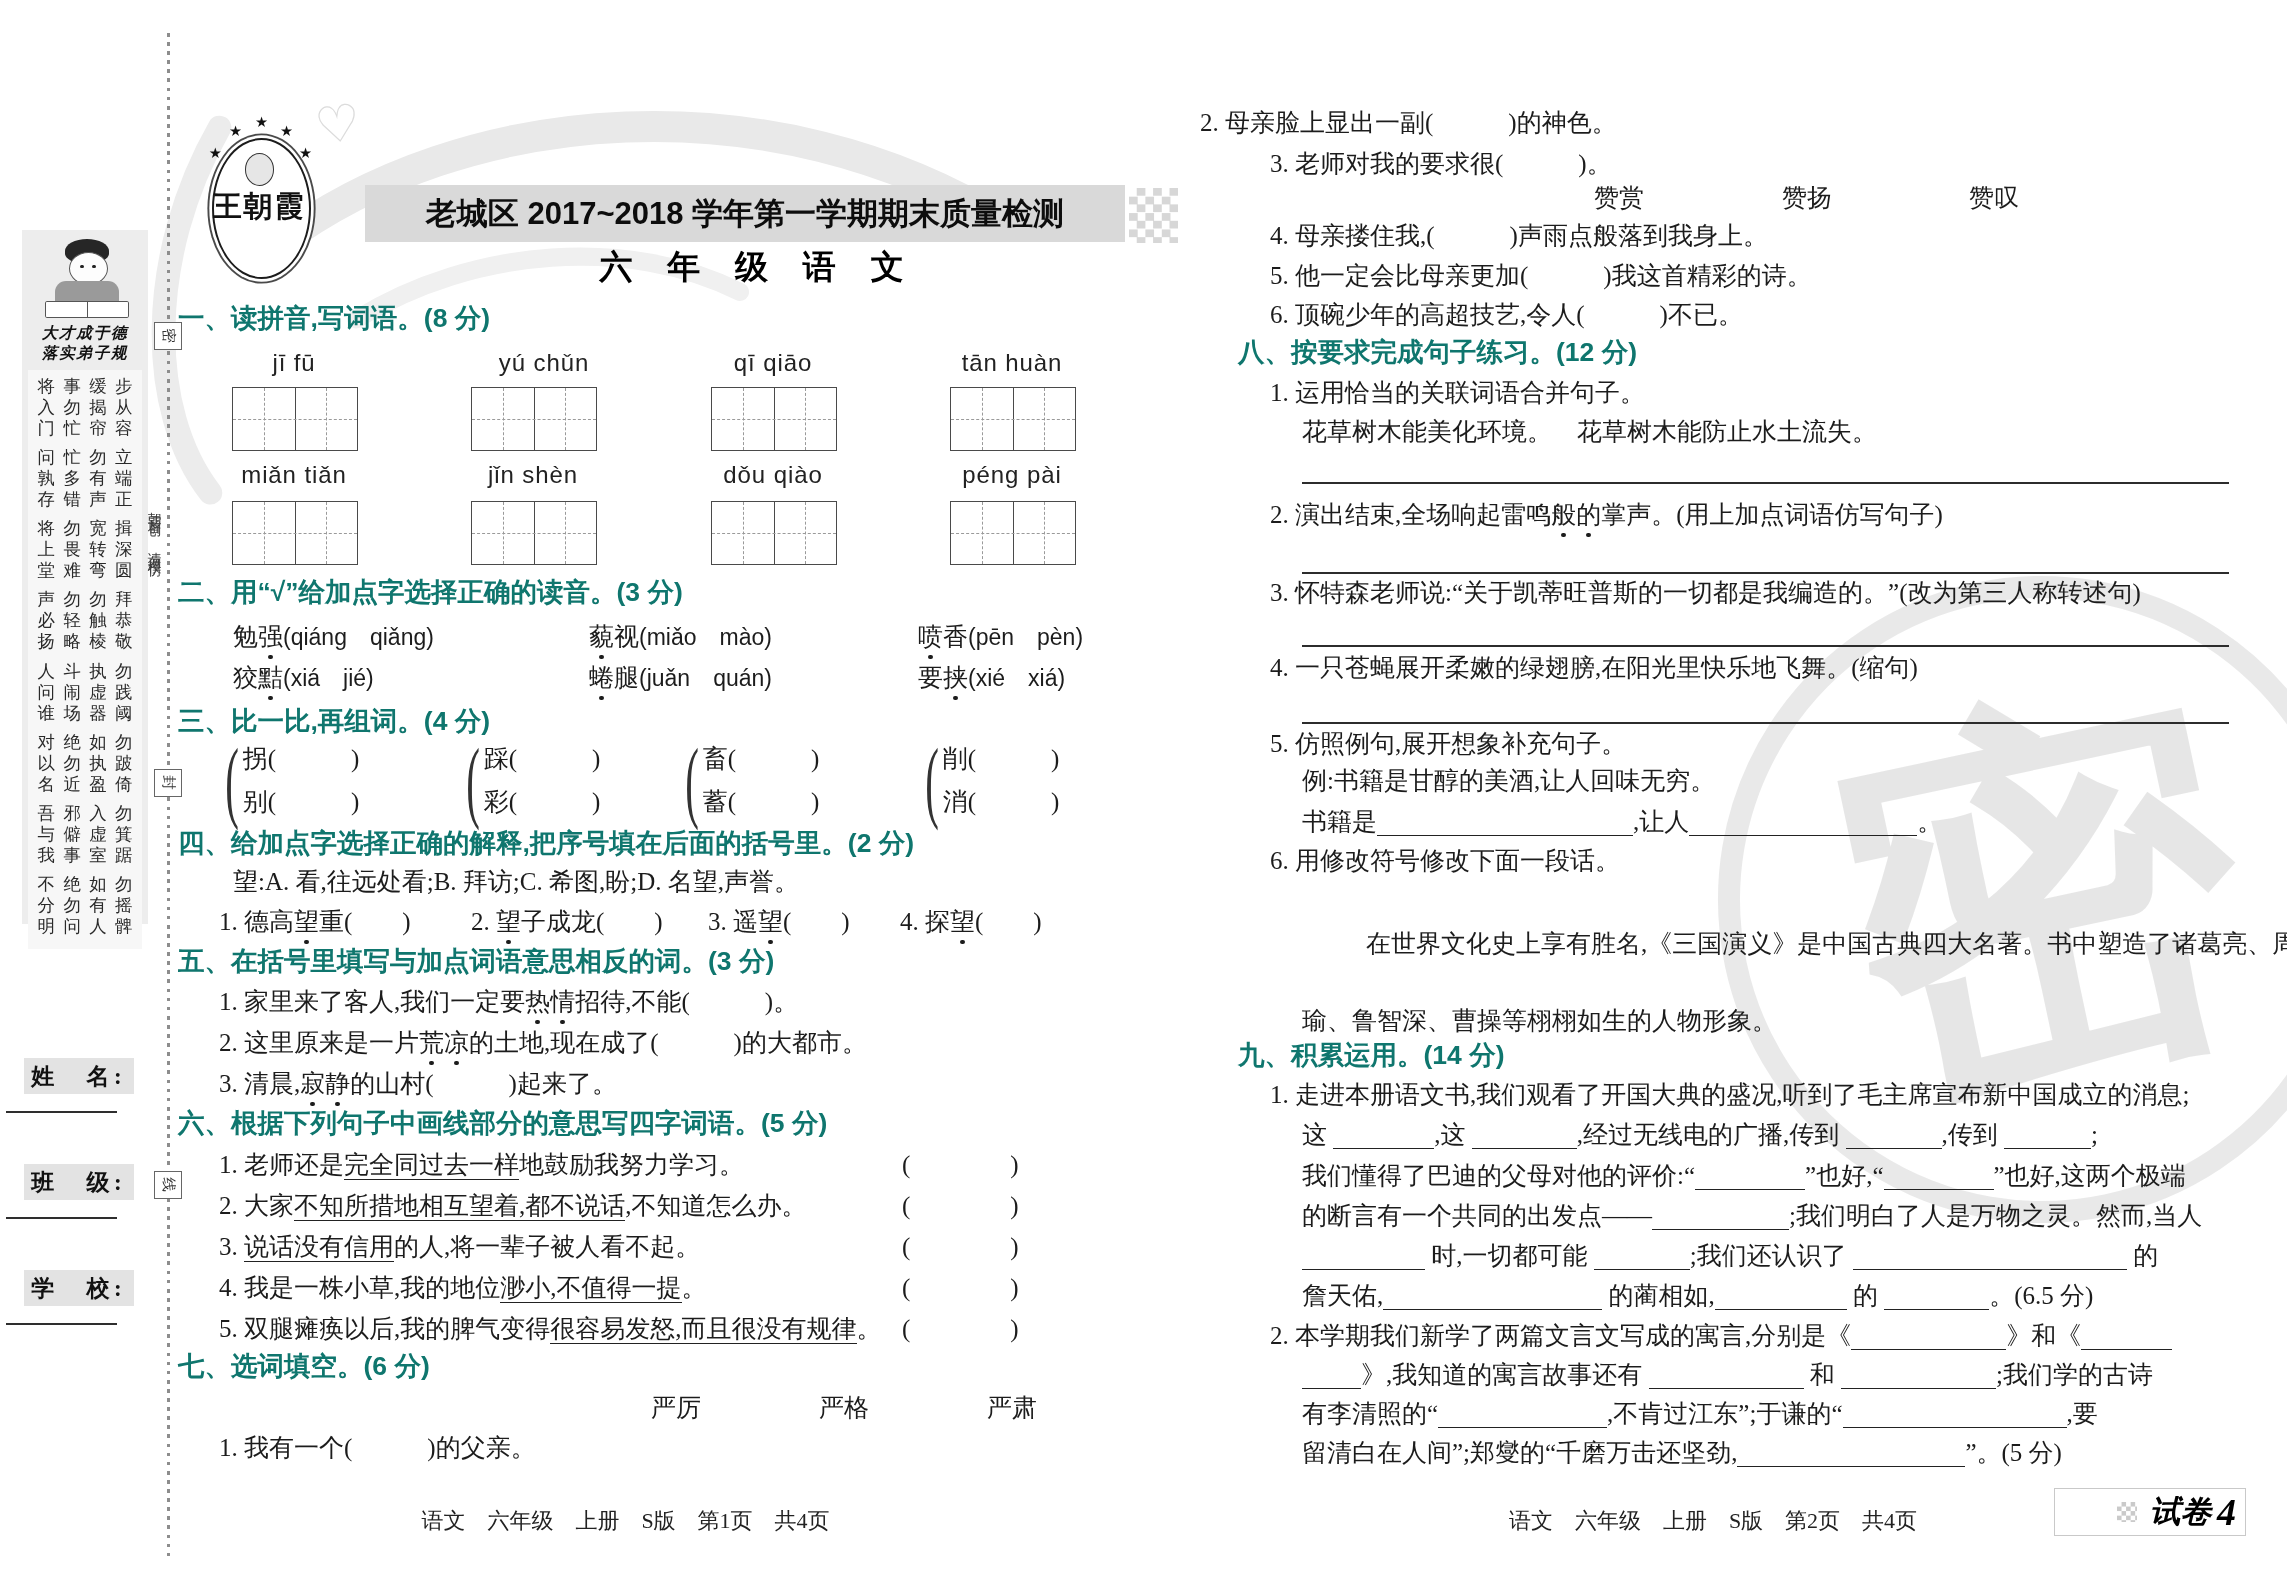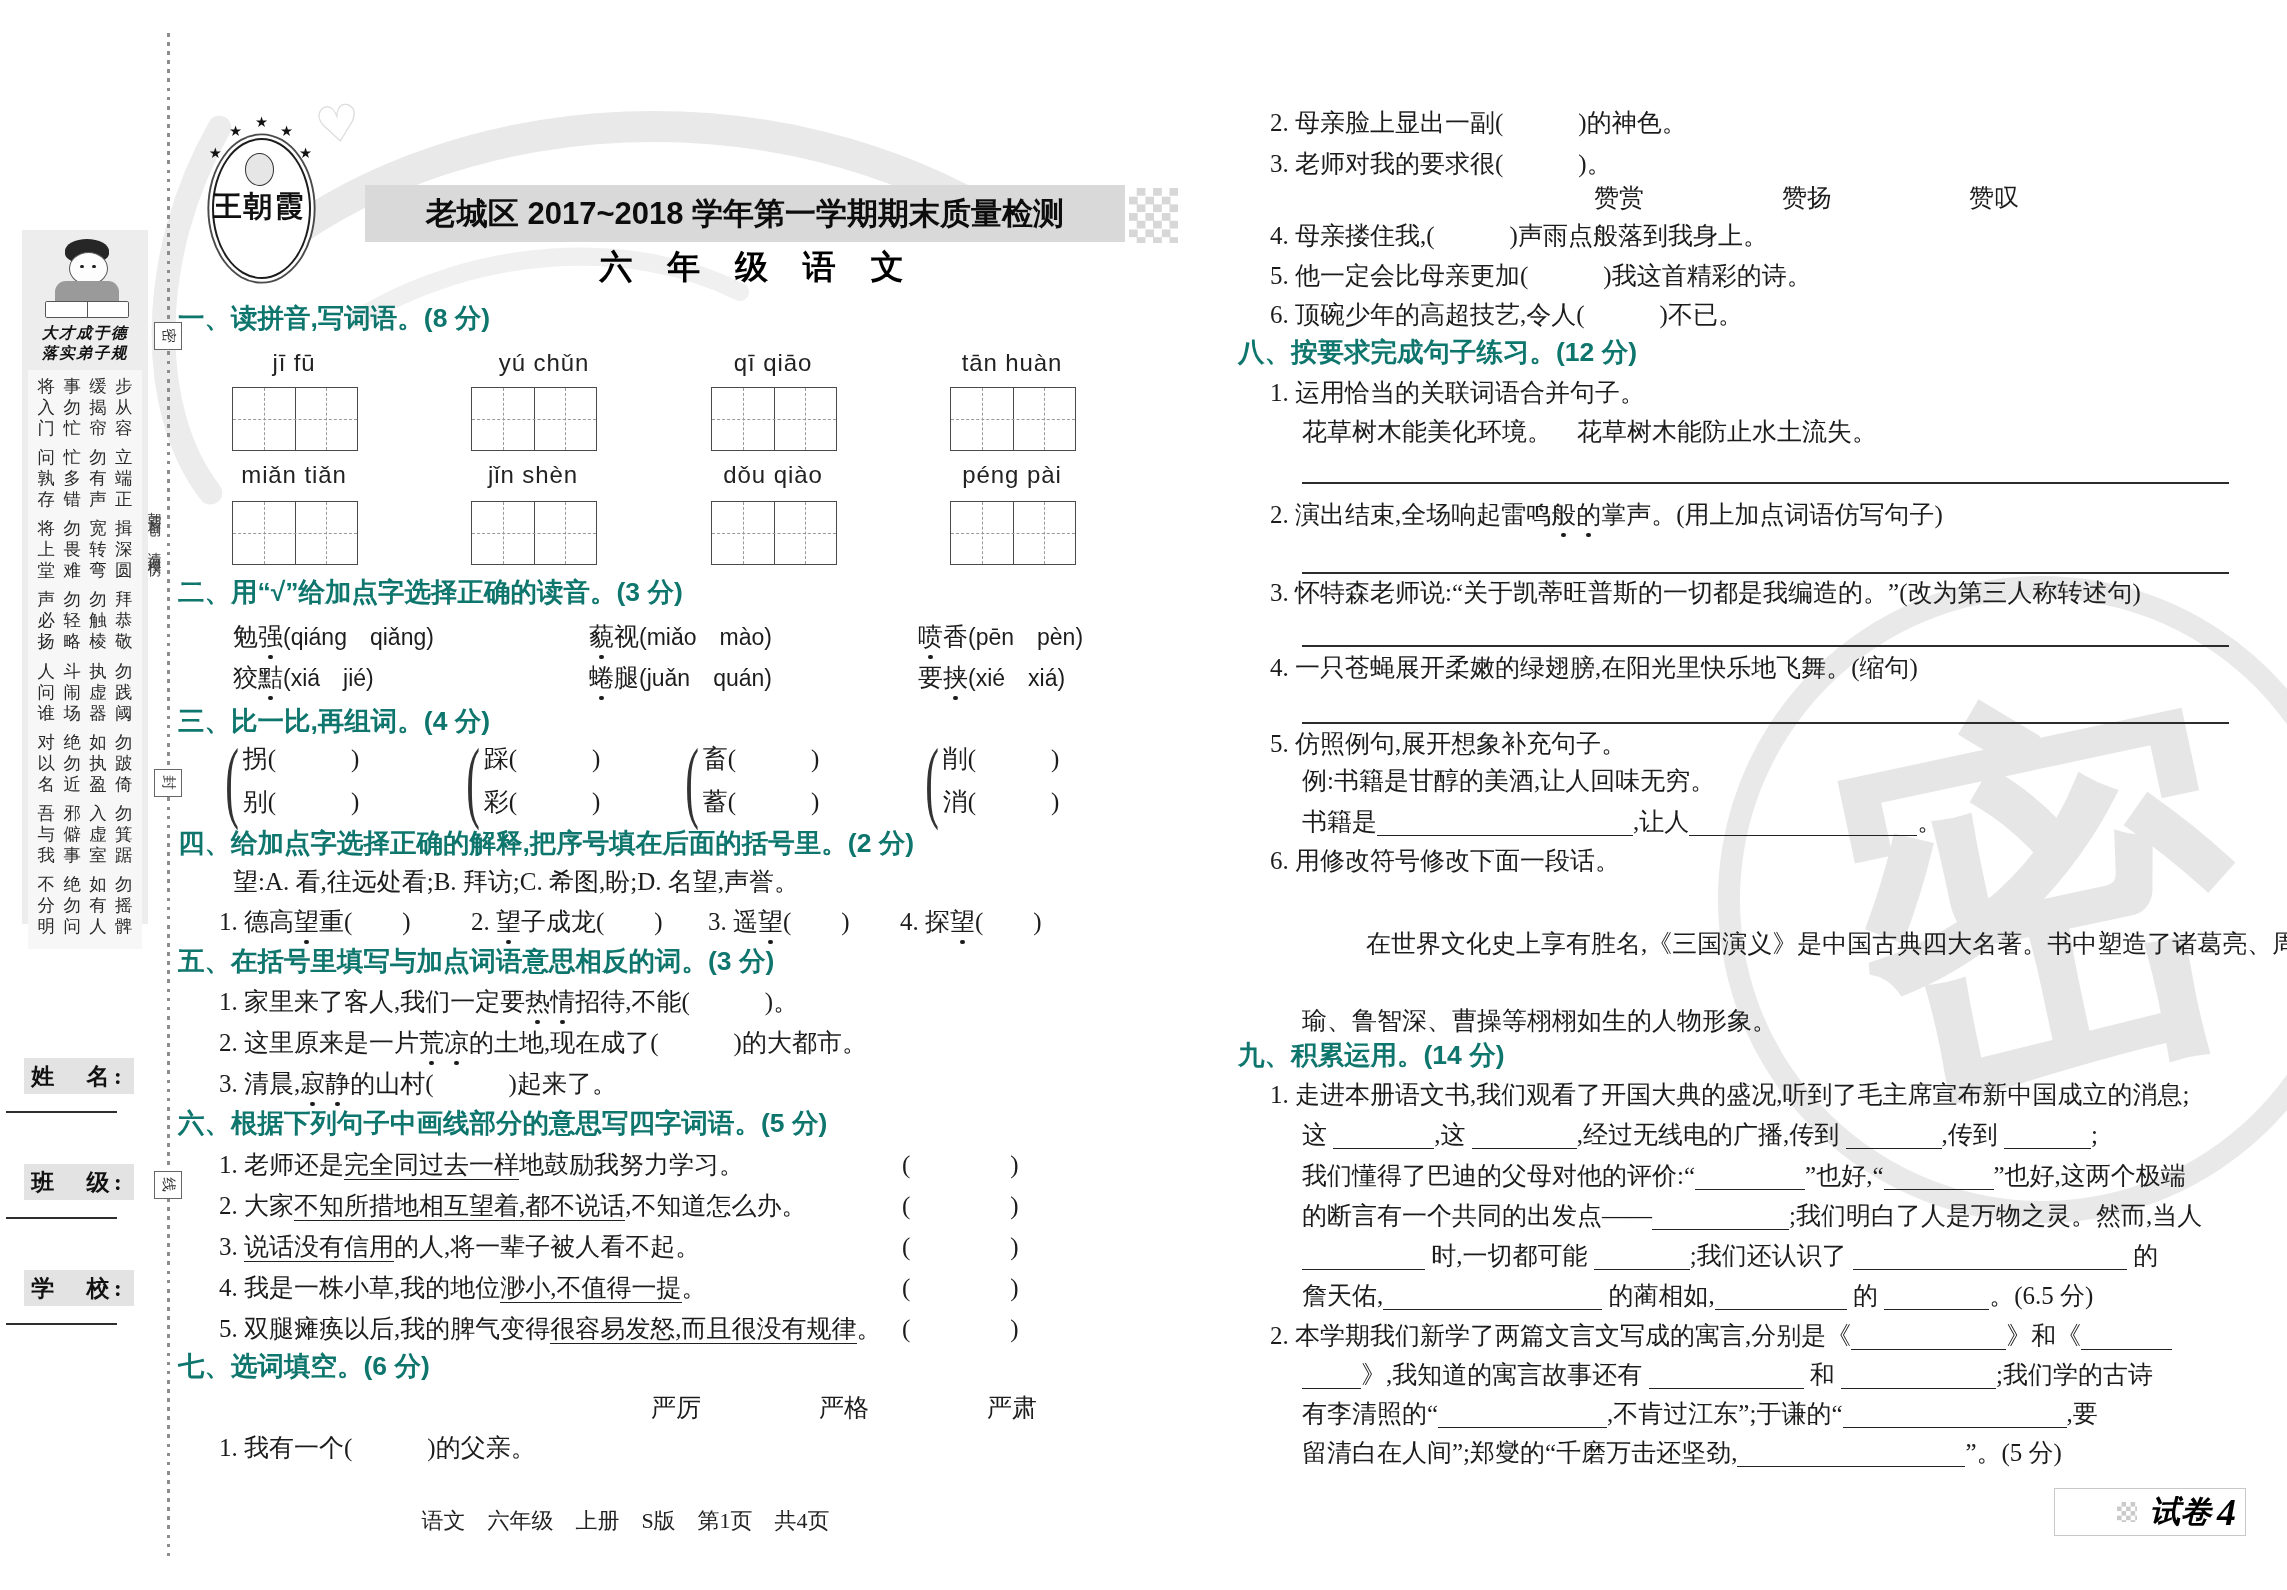--- a/index.html
+++ b/index.html
@@ -300,21 +300,21 @@
       <div class="line" style="left: 902px; top: 1230px;"><span>(　　　　)</span></div>
       <div class="line" style="left: 219px; top: 1271px;"><span>4. 我是一株小草,我的地位</span><span class="u">渺小,不值得一提</span><span>。</span></div>
       <div class="line" style="left: 902px; top: 1271px;"><span>(　　　　)</span></div>
       <div class="line" style="left: 219px; top: 1312px;"><span>5. 双腿瘫痪以后,我的脾气变得</span><span class="u">很容易发怒,而且很没有规律</span><span>。</span></div>
       <div class="line" style="left: 902px; top: 1312px;"><span>(　　　　)</span></div>
       <div class="line title" style="left: 178px; top: 1350px;"><span>七、选词填空。(6 分)</span></div>
       <div class="line" style="left: 651px; top: 1391px;"><span>严厉</span></div>
       <div class="line" style="left: 819px; top: 1391px;"><span>严格</span></div>
       <div class="line" style="left: 987px; top: 1391px;"><span>严肃</span></div>
       <div class="line" style="left: 219px; top: 1431px;"><span>1. 我有一个(　　　)的父亲。</span></div>
-      <div class="line" style="left: 1270px; top: 106px; text-align: right;"><span>2. 母亲脸上显出一副(　　　)的神色。</span></div>
+      <div class="line" style="left: 1200px; top: 106px; text-align: right;"><span>2. 母亲脸上显出一副(　　　)的神色。</span></div>
       <div class="line" style="left: 1270px; top: 147px;"><span>3. 老师对我的要求很(　　　)。</span></div>
       <div class="line" style="left: 1594px; top: 181px;"><span>赞赏</span></div>
       <div class="line" style="left: 1782px; top: 181px;"><span>赞扬</span></div>
       <div class="line" style="left: 1969px; top: 181px;"><span>赞叹</span></div>
       <div class="line" style="left: 1270px; top: 219px;"><span>4. 母亲搂住我,(　　　)声雨点般落到我身上。</span></div>
       <div class="line" style="left: 1270px; top: 259px;"><span>5. 他一定会比母亲更加(　　　)我这首精彩的诗。</span></div>
       <div class="line" style="left: 1270px; top: 298px;"><span>6. 顶碗少年的高超技艺,令人(　　　)不已。</span></div>
       <div class="line title" style="left: 1238px; top: 336px;"><span>八、按要求完成句子练习。(12 分)</span></div>
       <div class="line" style="left: 1270px; top: 376px;"><span>1. 运用恰当的关联词语合并句子。</span></div>
       <div class="line" style="left: 1302px; top: 415px;"><span>花草树木能美化环境。　花草树木能防止水土流失。</span></div>
@@ -338,19 +338,20 @@
       <div class="line" style="left: 1302px; top: 1199px;"><span>的断言有一个共同的出发点——</span><span class="blank" style="width: 137px;"></span><span>;我们明白了人是万物之灵。然而,当人</span></div>
       <div class="line" style="left: 1302px; top: 1239px;"><span class="blank" style="width: 123px;"></span><span> 时,一切都可能 </span><span class="blank" style="width: 96px;"></span><span>;我们还认识了 </span><span class="blank" style="width: 274px;"></span><span> 的</span></div>
       <div class="line" style="left: 1302px; top: 1279px;"><span>詹天佑,</span><span class="blank" style="width: 219px;"></span><span> 的蔺相如,</span><span class="blank" style="width: 132px;"></span><span> 的 </span><span class="blank" style="width: 105px;"></span><span>。(6.5 分)</span></div>
       <div class="line" style="left: 1270px; top: 1319px;"><span>2. 本学期我们新学了两篇文言文写成的寓言,分别是《</span><span class="blank" style="width: 155px;"></span><span>》和《</span><span class="blank" style="width: 91px;"></span></div>
       <div class="line" style="left: 1302px; top: 1358px;"><span class="blank" style="width: 59px;"></span><span>》,我知道的寓言故事还有 </span><span class="blank" style="width: 155px;"></span><span> 和 </span><span class="blank" style="width: 155px;"></span><span>;我们学的古诗</span></div>
       <div class="line" style="left: 1302px; top: 1397px;"><span>有李清照的“</span><span class="blank" style="width: 169px;"></span><span>,不肯过江东”;于谦的“</span><span class="blank" style="width: 224px;"></span><span>,要</span></div>
       <div class="line" style="left: 1302px; top: 1436px;"><span>留清白在人间”;郑燮的“千磨万击还坚劲,</span><span class="blank" style="width: 228px;"></span><span>”。(5 分)</span></div>
     </div>
 
   <div class="footer" style="left:178px;top:1506px;width:895px">语文　六年级　上册　S版　第1页　共4页</div>
+  <div class="footer" style="left:1270px;top:1506px;width:886px">语文　六年级　上册　S版　第2页　共4页</div>
   <div class="corner">
     <span class="cpx"></span>
     <span class="cw">试卷</span>
     <span class="cn">4</span>
   </div>
 </div>
 
 
 </body></html>

